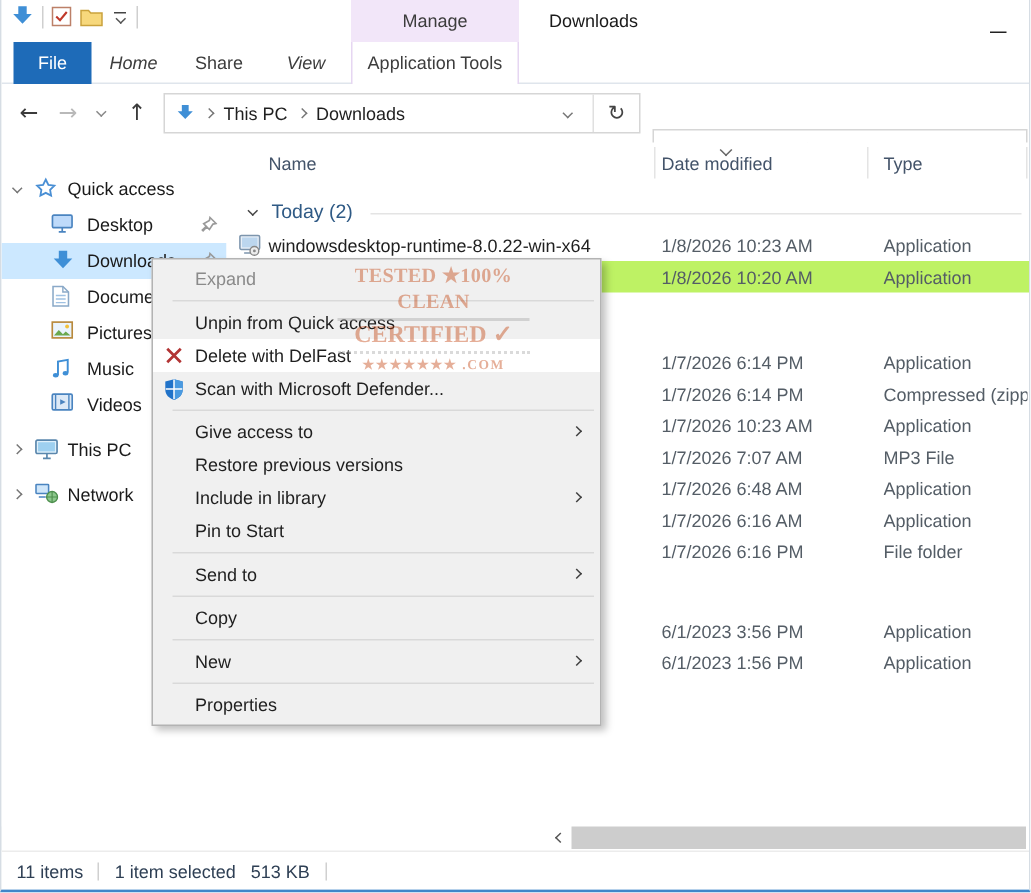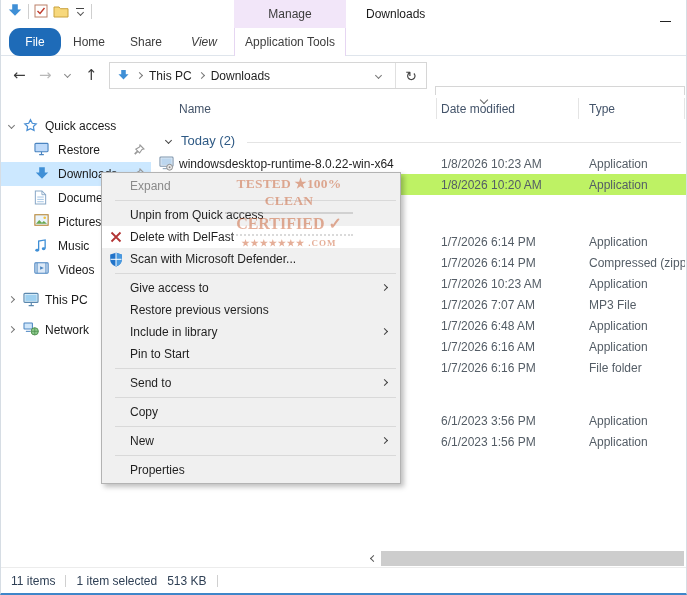--- a/index.html
+++ b/index.html
@@ -14,22 +14,22 @@
   .qat-drop{display:flex;flex-direction:column;align-items:center;gap:1px;padding:2px;}
   .qat-drop .bar{width:8px;border-top:1.2px solid #444;}
   .manage-block{position:absolute;left:233px;top:0;width:112px;height:28px;background:#f2e6f9;
     display:flex;align-items:center;justify-content:center;color:#3c3c3c;}
   .win-title{position:absolute;left:365px;top:7px;color:#1a1a1a;}
   .min-btn{position:absolute;right:10px;top:6px;width:22px;height:16px;display:flex;align-items:flex-end;justify-content:center;}
   .min-btn i{width:11px;border-top:1.6px solid #222;}
   
   .tabbar{position:absolute;left:0;top:28px;width:100%;height:28px;background:#fff;border-bottom:1px solid #dfe5ec;}
   .tab{position:absolute;top:0;height:28px;display:flex;align-items:center;justify-content:center;color:#3d3d3d;}
-  .tab.file{left:8px;width:52px;background:#1e6bb8;color:#fff;border-radius:11px;}
-  .tab.home{left:64px;width:48px;}
+  .tab.file{left:8px;width:52px;background:#1e6bb8;color:#fff;}
+  .tab.home{left:64px;width:48px;font-style:italic;}
   .tab.share{left:118px;width:54px;}
   .tab.view{left:178px;width:50px;font-style:italic;}
   .tab.apptools{left:233px;width:112px;background:#fff;border-left:1px solid #e6d6f2;border-right:1px solid #e6d6f2;}
   
   .addressbar{position:absolute;left:0;top:56px;width:100%;height:39px;background:#fff;}
   .navbtn{position:absolute;top:9px;font-size:15px;color:#3b3b3b;font-family:"DejaVu Sans",sans-serif;line-height:20px;}
   .navbtn.fwd{color:#b9b9b9;}
   .chev{display:inline-block;width:6px;height:6px;border-right:1.4px solid #555;border-bottom:1.4px solid #555;}
   .chev.down{transform:rotate(45deg);}
   .chev.right{transform:rotate(-45deg);}
@@ -187,21 +187,21 @@
         </span>
         <span class="lbl">Quick access</span>
       </div>
       <div class="side-item lvl1">
         <span class="ico">
           <svg width="15" height="14" viewBox="0 0 16 15">
             <rect x="1" y="1.5" width="14" height="9" rx="1" fill="#bedafa" stroke="#4a84c0" stroke-width="1.2"></rect>
             <path d="M5.5 13.5h5M8 10.5v3" stroke="#4a84c0" stroke-width="1.2" fill="none"></path>
           </svg>
         </span>
-        <span class="lbl">Restore</span>
+        <span class="lbl">Desktop</span>
         <span class="pin">
           <svg width="12" height="12" viewBox="0 0 12 12">
             <path d="M7 1l4 4-2 .4L6.6 9 4.9 7.3 2.4 9.9l-.5-.5L4.5 6.9 2.8 5.2 6.6 3z" fill="none" stroke="#9a9a9a" stroke-width="1.1"></path>
           </svg>
         </span>
       </div>
       <div class="side-item lvl1 selected">
         <span class="ico">
           <svg width="16" height="16" viewBox="0 0 16 16">
             <path d="M5.2 1.2h5.6v5.2h3.4L8 12.8 1.8 6.4h3.4z" fill="#3f8fd6"></path>

